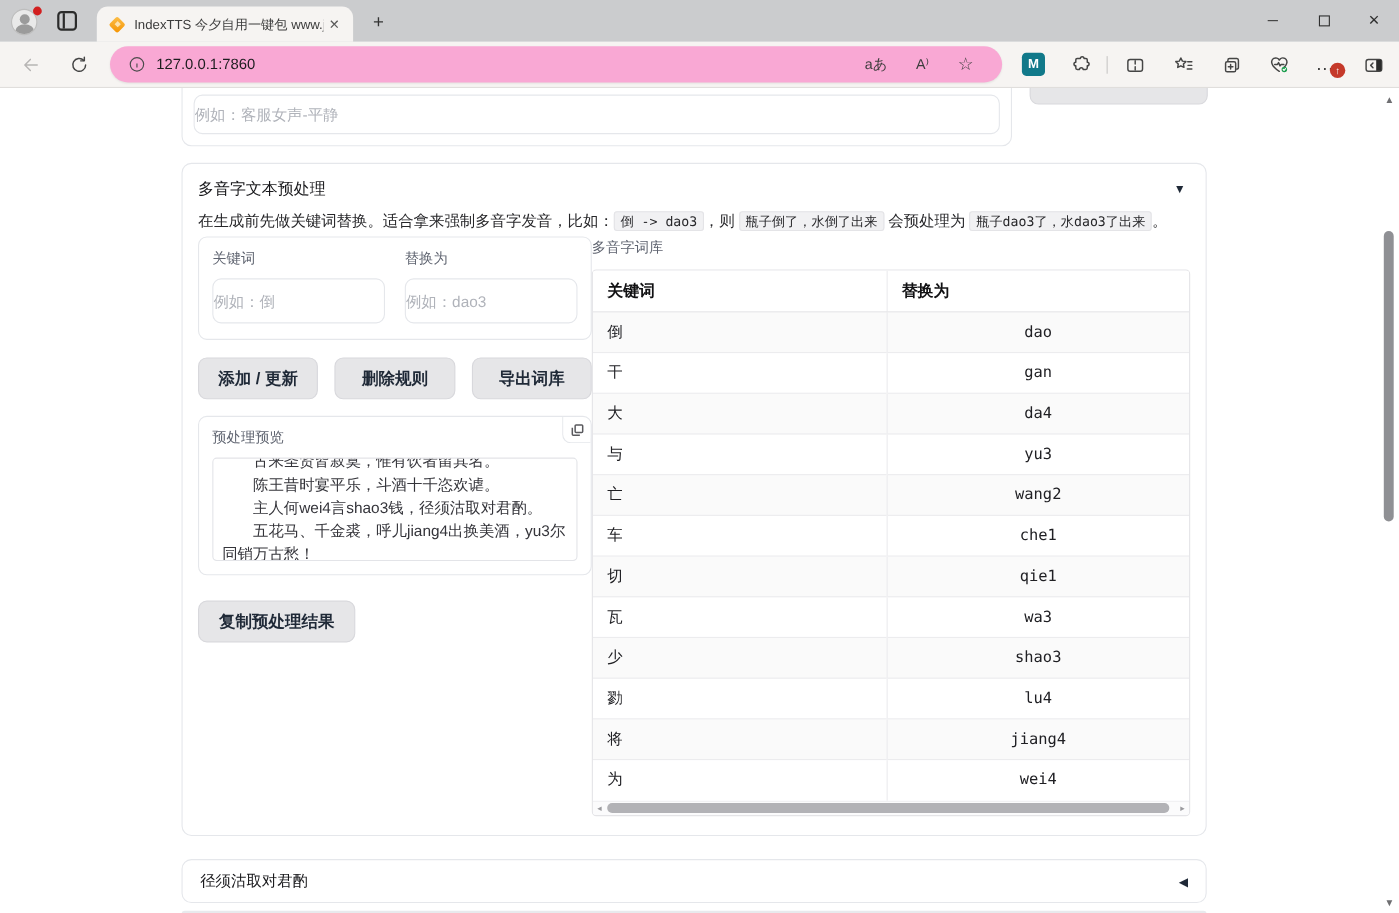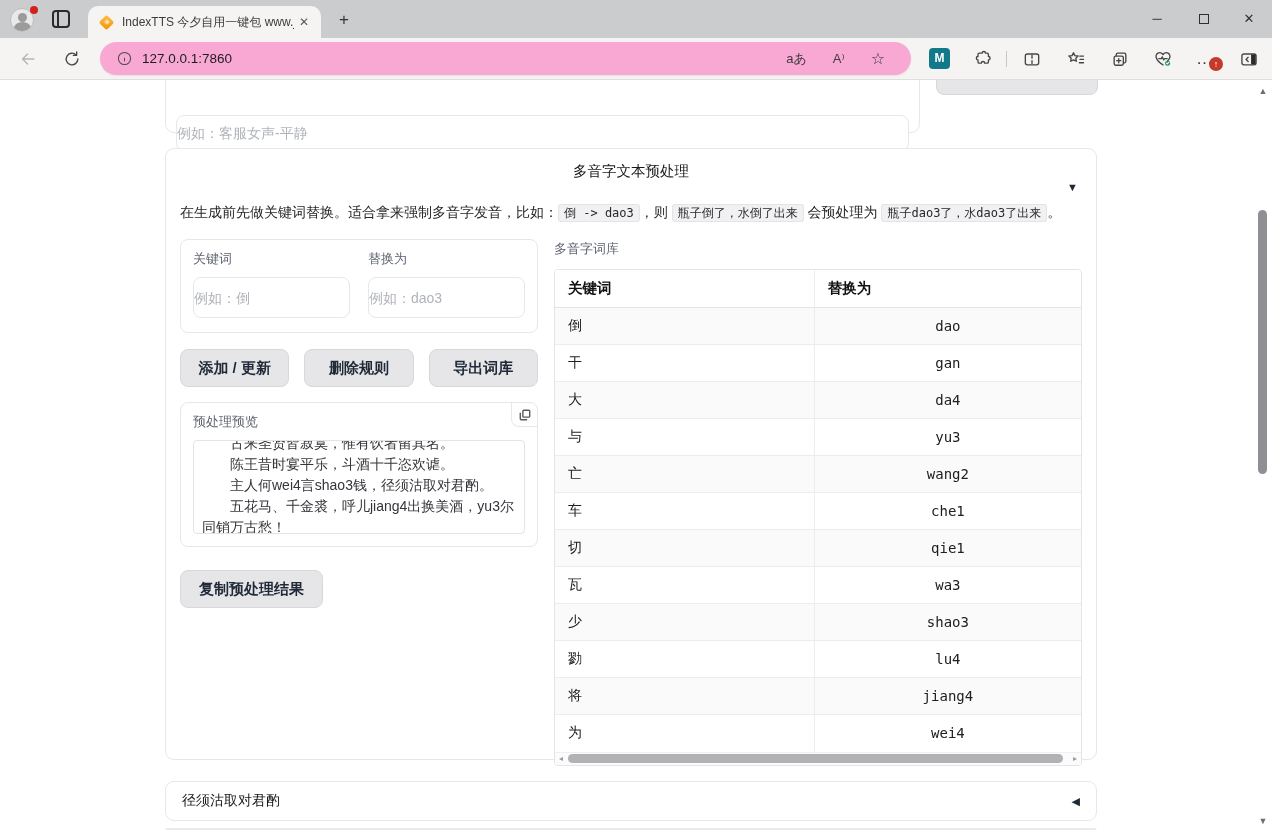--- a/index.html
+++ b/index.html
@@ -55,27 +55,27 @@
 
   .card { position:absolute; background:#fff; border:1px solid #e5e7eb; border-radius:9px; }
   .gr-input { border:1px solid #e5e7eb; border-radius:8px; background:#fff; font-size:14px; color:#1f2937;
     font-family:"Liberation Sans","DejaVu Sans",sans-serif; }
   .gr-input::placeholder { color:#b0b3ba; }
   .half-btn { position:absolute; left:936px; top:-23px; width:162px; height:38px; border-radius:8px;
     background:#e6e6e8; border:1px solid #d8d8dc; }
 
   
   #card2 { left:165px; top:68px; width:932px; height:612px; padding:13px 14px; }
-  .acc-head { display:flex; align-items:center;flex-direction:column; }
+  .acc-head { display:flex; align-items:center; }
   .acc-title { font-size:14.5px; color:#18181b; }
   .acc-arrow { margin-left:auto; font-size:11px; color:#1f2937; padding-right:4px; }
   .desc { margin-top:11px; font-size:14px; color:#27272a; white-space:nowrap; }
   .code { font-family:"DejaVu Sans Mono","Liberation Mono",monospace; font-size:12px; background:#f1f1f3;
     border:1px solid #e4e4e7; border-radius:3px; padding:1px 5px; color:#27272a; }
-  .cols { display:flex; gap:16px; margin-top:17px; }
+  .cols { display:flex; margin-top:5px; }
   .col-left { width:358px; flex:none; }
   .col-right { flex:1; min-width:0; }
 
   .group { border:1px solid #e5e7eb; border-radius:8px; padding:10px 12px 14px; }
   .pair { display:flex; gap:18px; }
   .field { flex:1; }
   .flabel { font-size:13px; color:#5f6470; }
   .field input { margin-top:9px; width:100%; height:41px; padding:0 0; }
 
   .btn-grid { margin-top:16px; display:grid; grid-template-columns:1fr 1fr 1fr; gap:16px 15px; }
@@ -205,21 +205,21 @@
         <rect x="3.5" y="6" width="17" height="13" rx="2.5"></rect>
         <rect x="14.5" y="6.5" width="5.5" height="12" style="fill:#2b2b2b;stroke:none"></rect>
         <path d="M11 10l-2.5 2.5L11 15"></path>
       </svg>
   </div>
 </div>
 
 <div id="page">
 
   <div class="card" style="left:165px; top:-25px; width:755px; height:78px;">
-    <input class="gr-input" style="position: absolute; left: 10px; top: 30px; width: 733px; height: 36px; margin-top: 29px;" placeholder="例如：客服女声-平静">
+    <input class="gr-input" style="position: absolute; left: 10px; top: 30px; width: 733px; height: 36px;" placeholder="例如：客服女声-平静">
   </div>
   <div class="half-btn"></div>
 
   <div class="card" id="card2">
     <div class="acc-head">
       <span class="acc-title">多音字文本预处理</span>
       <span class="acc-arrow">▼</span>
     </div>
 
     <div class="desc"><span>在生成前先做关键词替换。适合拿来强制多音字发音，比如：</span><span class="code">倒 -&gt; dao3</span><span>，则 </span><span class="code">瓶子倒了，水倒了出来</span><span> 会预处理为 </span><span class="code">瓶子dao3了，水dao3了出来</span><span>。</span></div>

